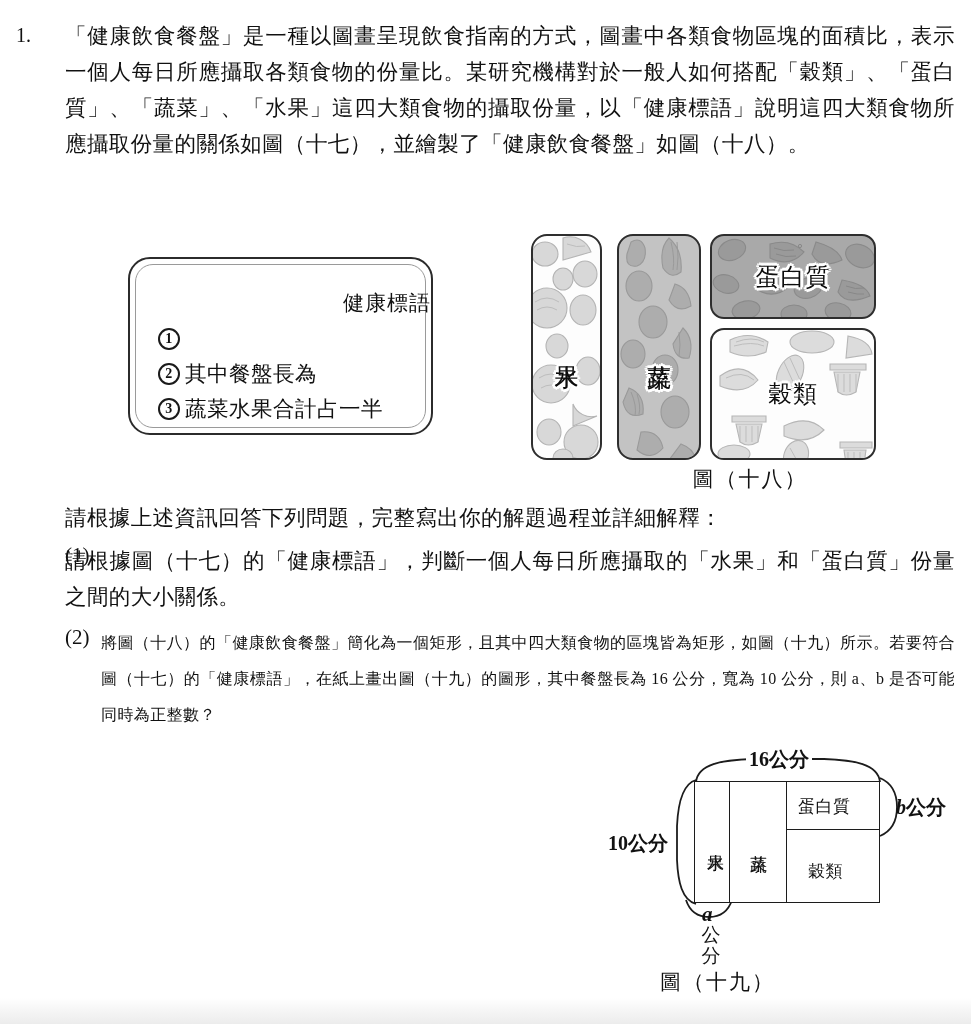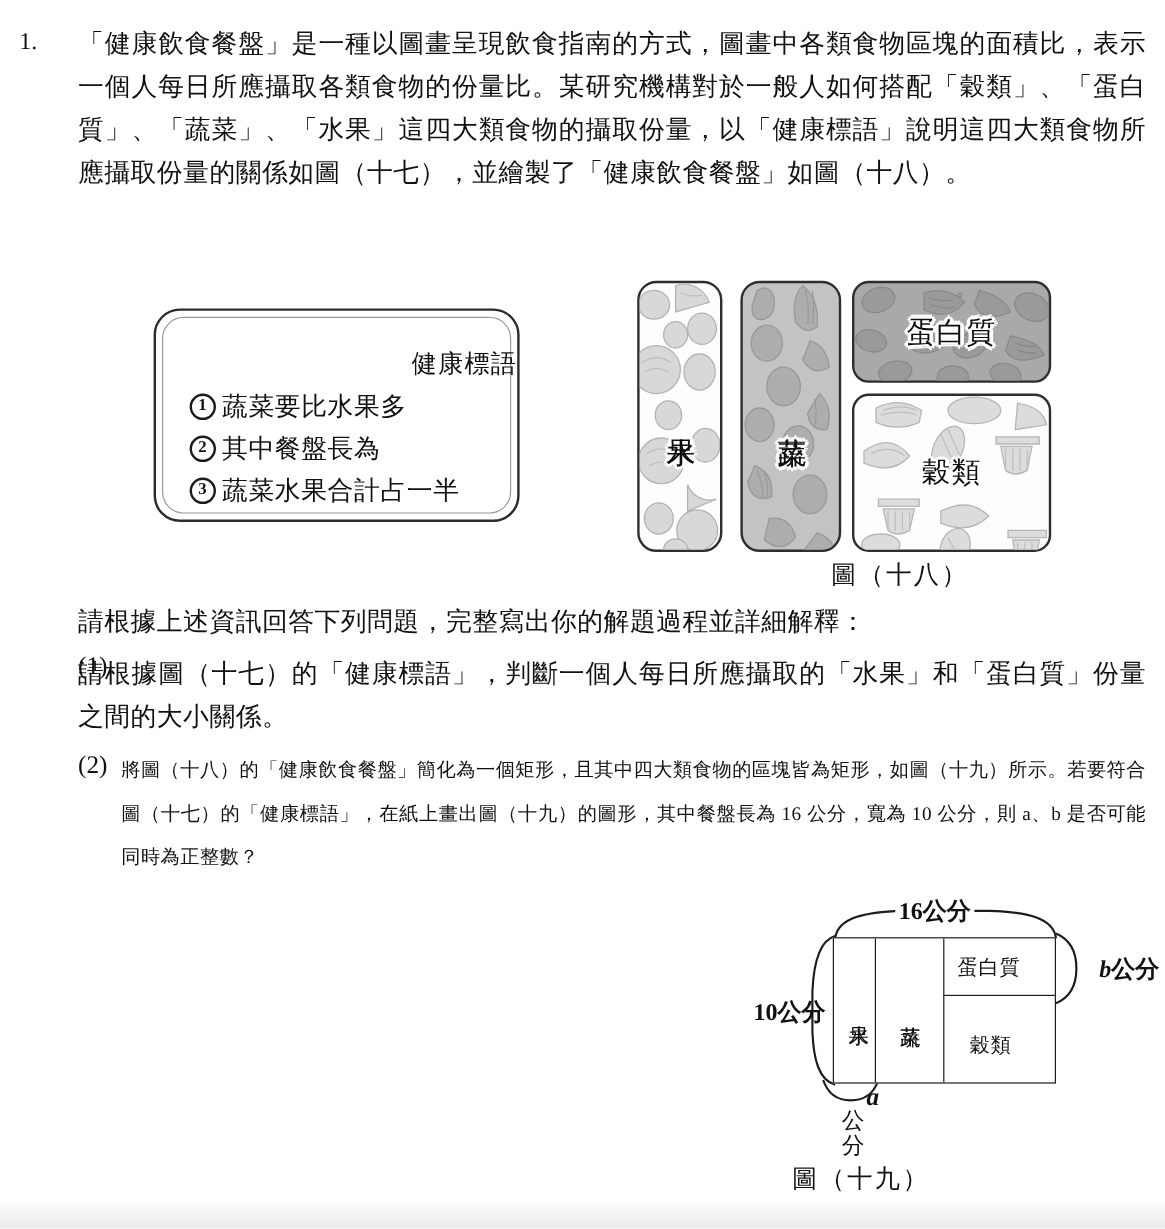--- a/index.html
+++ b/index.html
@@ -87,21 +87,21 @@
   }
 
   
   .fig19 { position:absolute; left:600px; top:752px; width:371px; height:272px; }
   .r19 { position:absolute; left:94px; top:29px; width:186px; height:122px; border:1.6px solid #1c1c1c; background:#fff; }
   .r19 .vline { position:absolute; top:0; bottom:0; width:0; border-left:1.6px solid #1c1c1c; }
   .r19 .hline { position:absolute; height:0; border-top:1.6px solid #1c1c1c; }
   .cell-lbl { position:absolute; font-size:17px; letter-spacing:0.5px; }
   .cell-lbl.vert { writing-mode: vertical-rl; text-orientation: upright; }
 
-  .dim { position:absolute; font-size:20px; font-weight:700;padding-left:20px; }
+  .dim { position:absolute; font-size:20px; font-weight:700; }
   .dim .unit { font-weight:700; }
   .ital { font-style: italic; font-weight:700; font-family:"Liberation Serif", serif; }
   .vstack { position:absolute; font-size:19px; line-height:21px; text-align:center; width:26px; }
 
   .cap19 {
     position:absolute; left:60px; width:260px; top:216px;
     text-align:left; font-size:21px; letter-spacing:2px;
   }
   svg { display:block; }
 </style>
@@ -115,21 +115,20 @@
     <div class="para para-just">「健康飲食餐盤」是一種以圖畫呈現飲食指南的方式，圖畫中各類食物區塊的面積比，表示一個人每日所應攝取各類食物的份量比。某研究機構對於一般人如何搭配「穀類」、「蛋白質」、「蔬菜」、「水果」這四大類食物的攝取份量，以「健康標語」說明這四大類食物所應攝取份量的關係如圖（十七），並繪製了「健康飲食餐盤」如圖（十八）。</div>
   </div>
 
   <div class="fig17">
     <div class="slogan-outer">
       <div class="slogan-inner"></div>
       <div class="slogan-title">健康標語</div>
       <div class="slogan-list">
         <div class="slogan-li">
           <span class="circ">1</span>
-          <span>蔬菜要比水果多</span>
         </div>
         <div class="slogan-li">
           <span class="circ">2</span>
           <span>其中餐盤長為</span>
         </div>
         <div class="slogan-li">
           <span class="circ">3</span>
           <span>蔬菜水果合計占一半</span>
         </div>
       </div>

